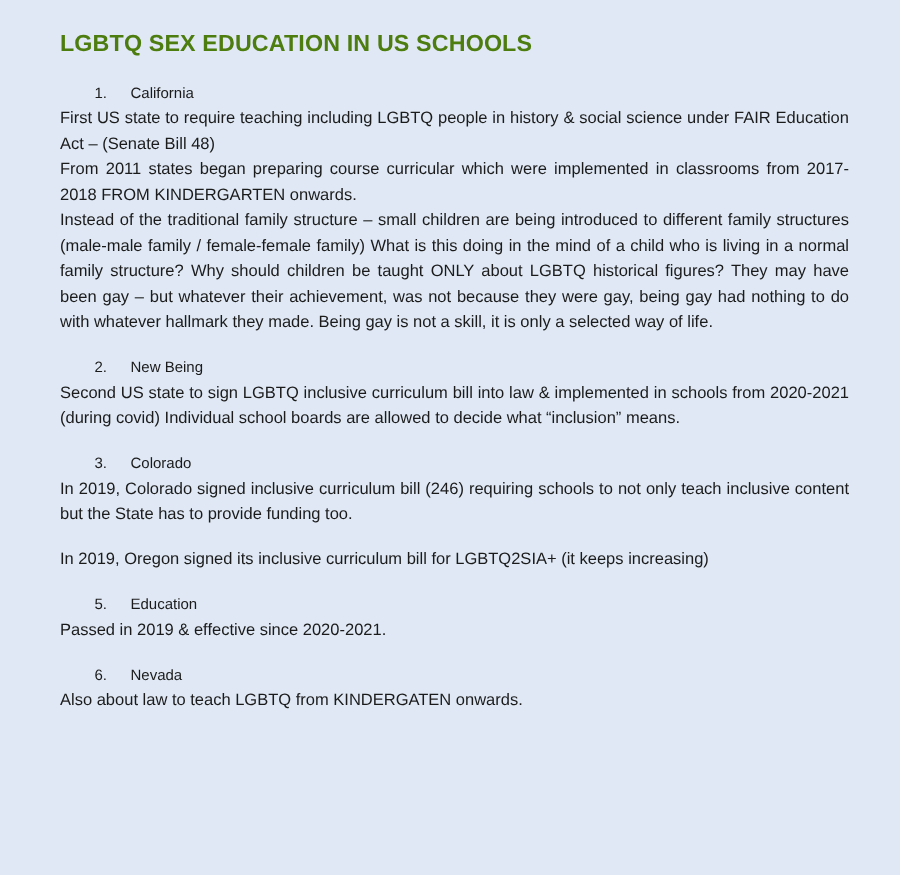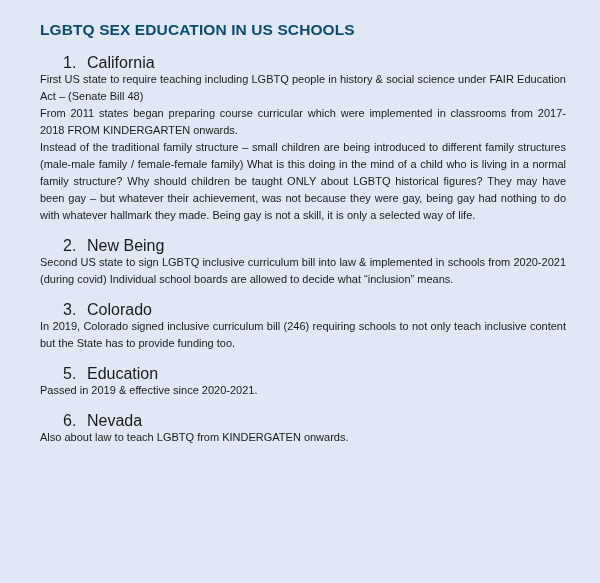--- a/index.html
+++ b/index.html
@@ -15,27 +15,27 @@
   .doc {
     padding: 20px 34px 0 40px;
     width: 600px;
     height: 583px;
   }
   .doc-title {
     font-size: 15.5px;
     font-weight: bold;
     line-height: 20px;
     margin: 0 0 14px 0;
-    color: #0c4a6e;
+    color: #4d7c0f;
     letter-spacing: 0.1px;
   }
   .section { margin-top: 13px; }
   .section-heading {
     padding-left: 23px;
-    font-size: 16px;
+    font-size: 10px;
     line-height: 17px;
     white-space: nowrap;
   }
   .section-number {
     display: inline-block;
     width: 24px;
   }
   .para {
     margin: 0;
     font-size: 11px;
@@ -72,20 +72,23 @@
   <section class="section">
     <div class="section-heading">
       <span class="section-number">3.</span><span class="section-state">Colorado</span>
     </div>
     <div class="section-body">
           <p class="para">In 2019, Colorado signed inclusive curriculum bill (246) requiring schools to not only teach inclusive content but the State has to provide funding too.</p>
         </div>
   </section>
 
   <section class="section">
+    <div class="section-body">
+          <p class="para">In 2019, Oregon signed its inclusive curriculum bill for LGBTQ2SIA+ (it keeps increasing)</p>
+        </div>
   </section>
 
   <section class="section">
     <div class="section-heading">
       <span class="section-number">5.</span><span class="section-state">Education</span>
     </div>
     <div class="section-body">
           <p class="para">Passed in 2019 &amp; effective since 2020-2021.</p>
         </div>
   </section>

